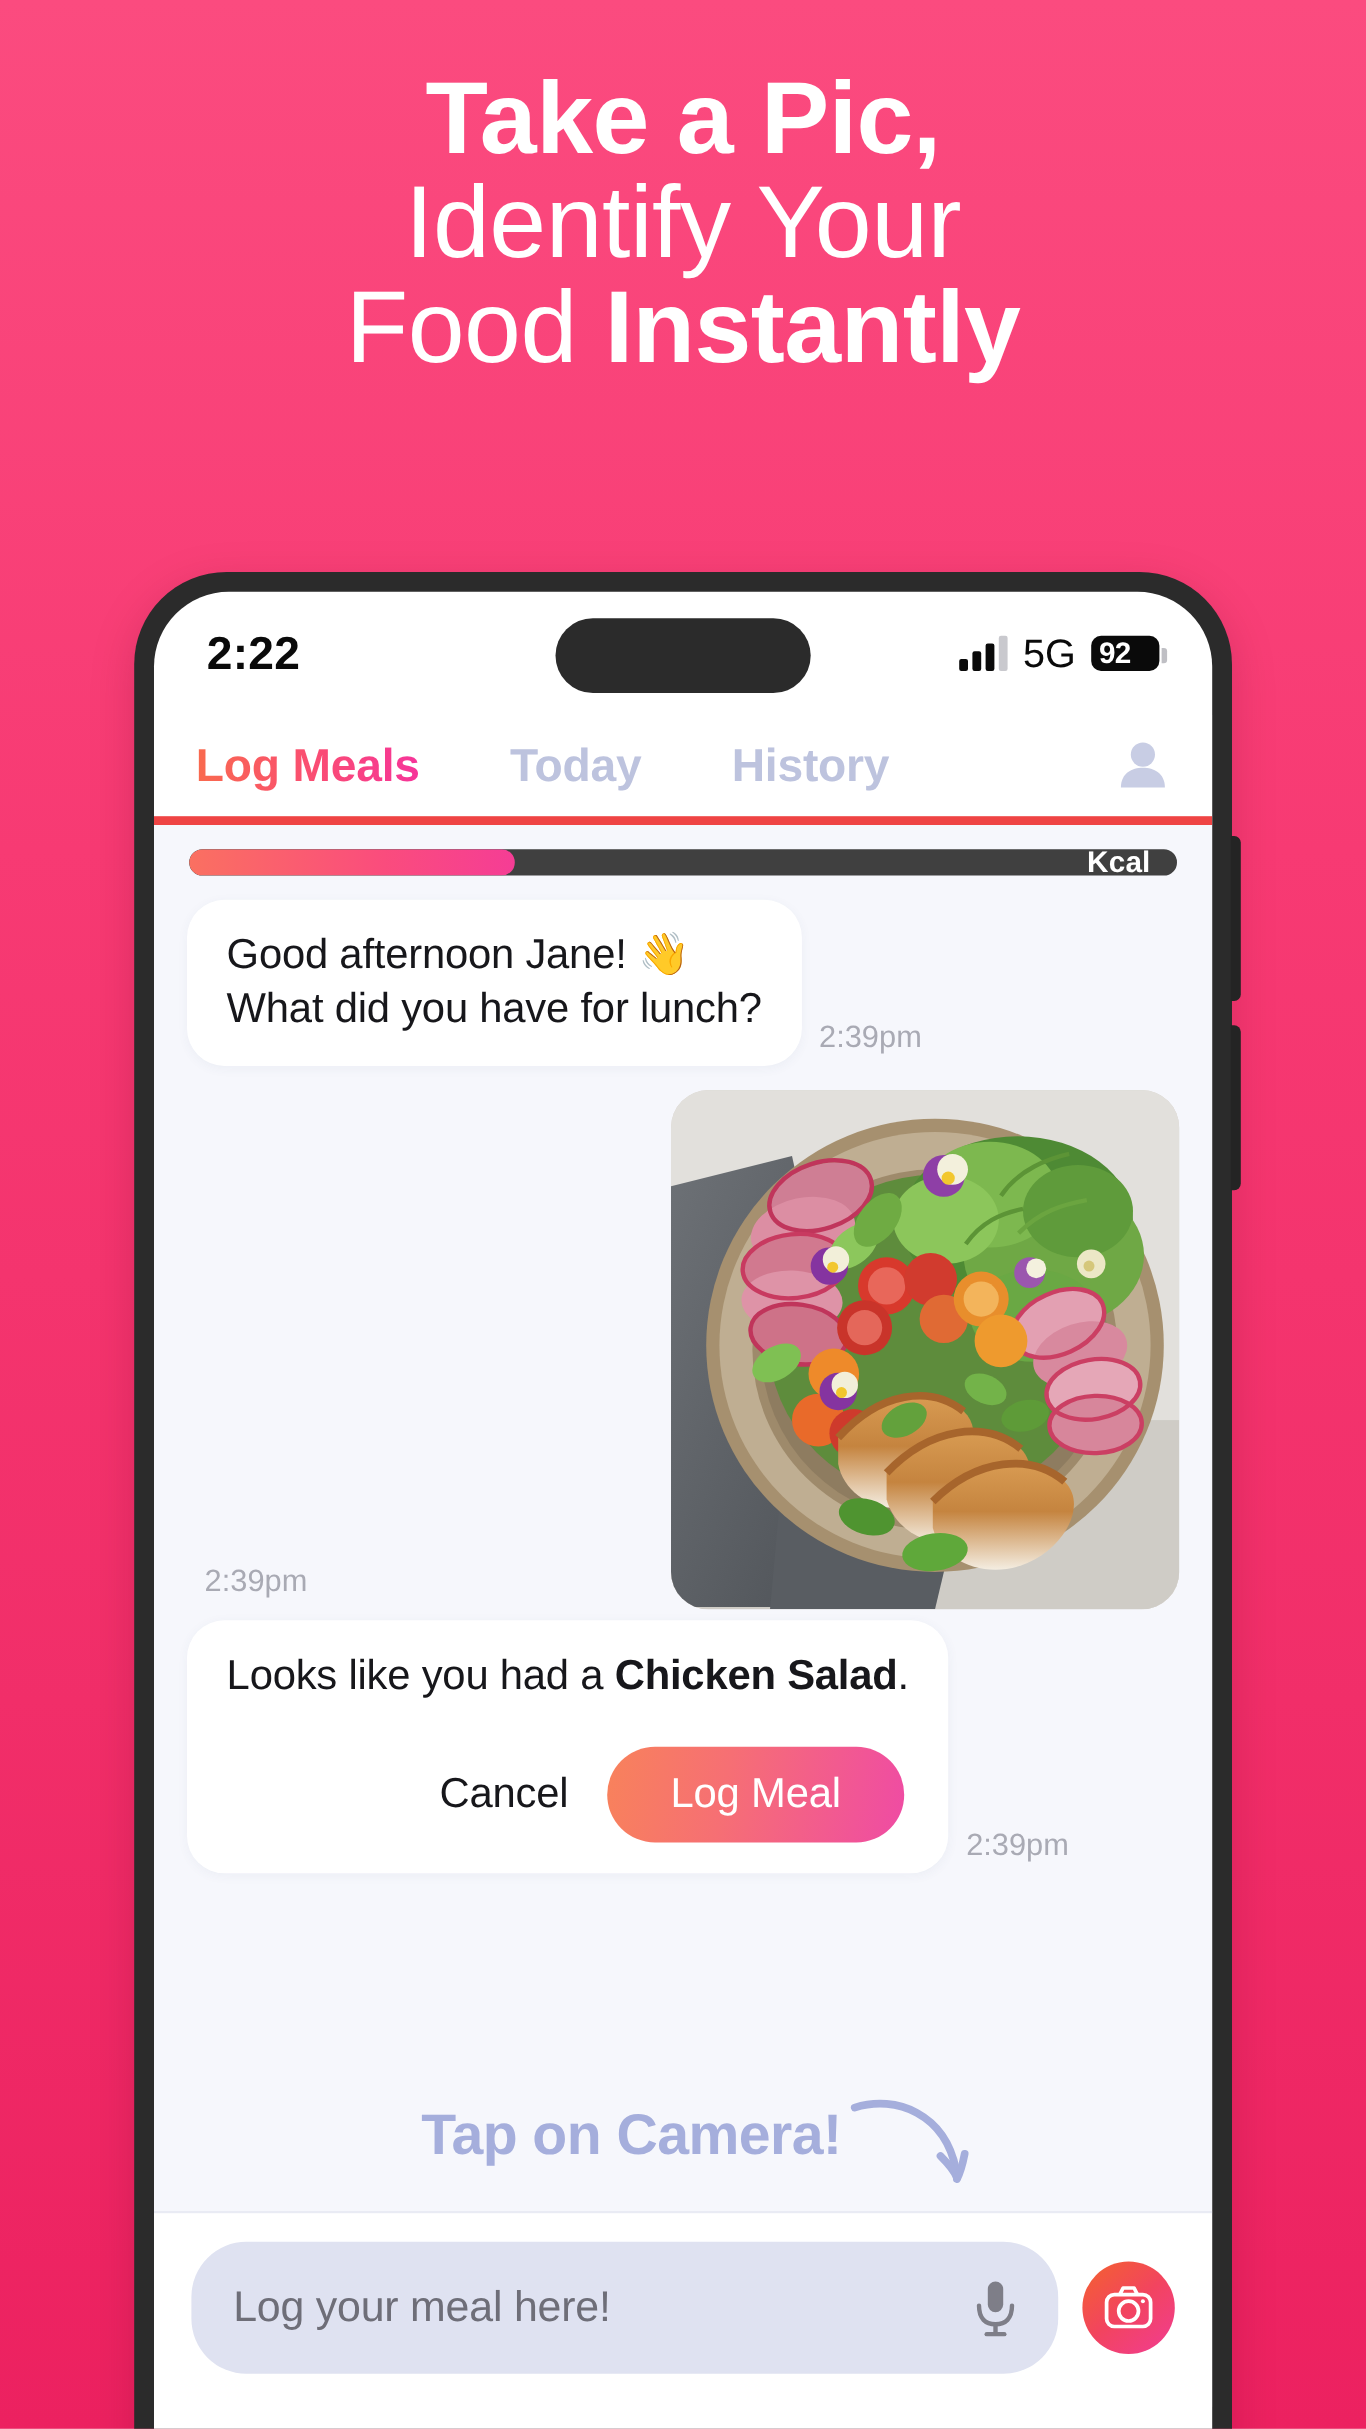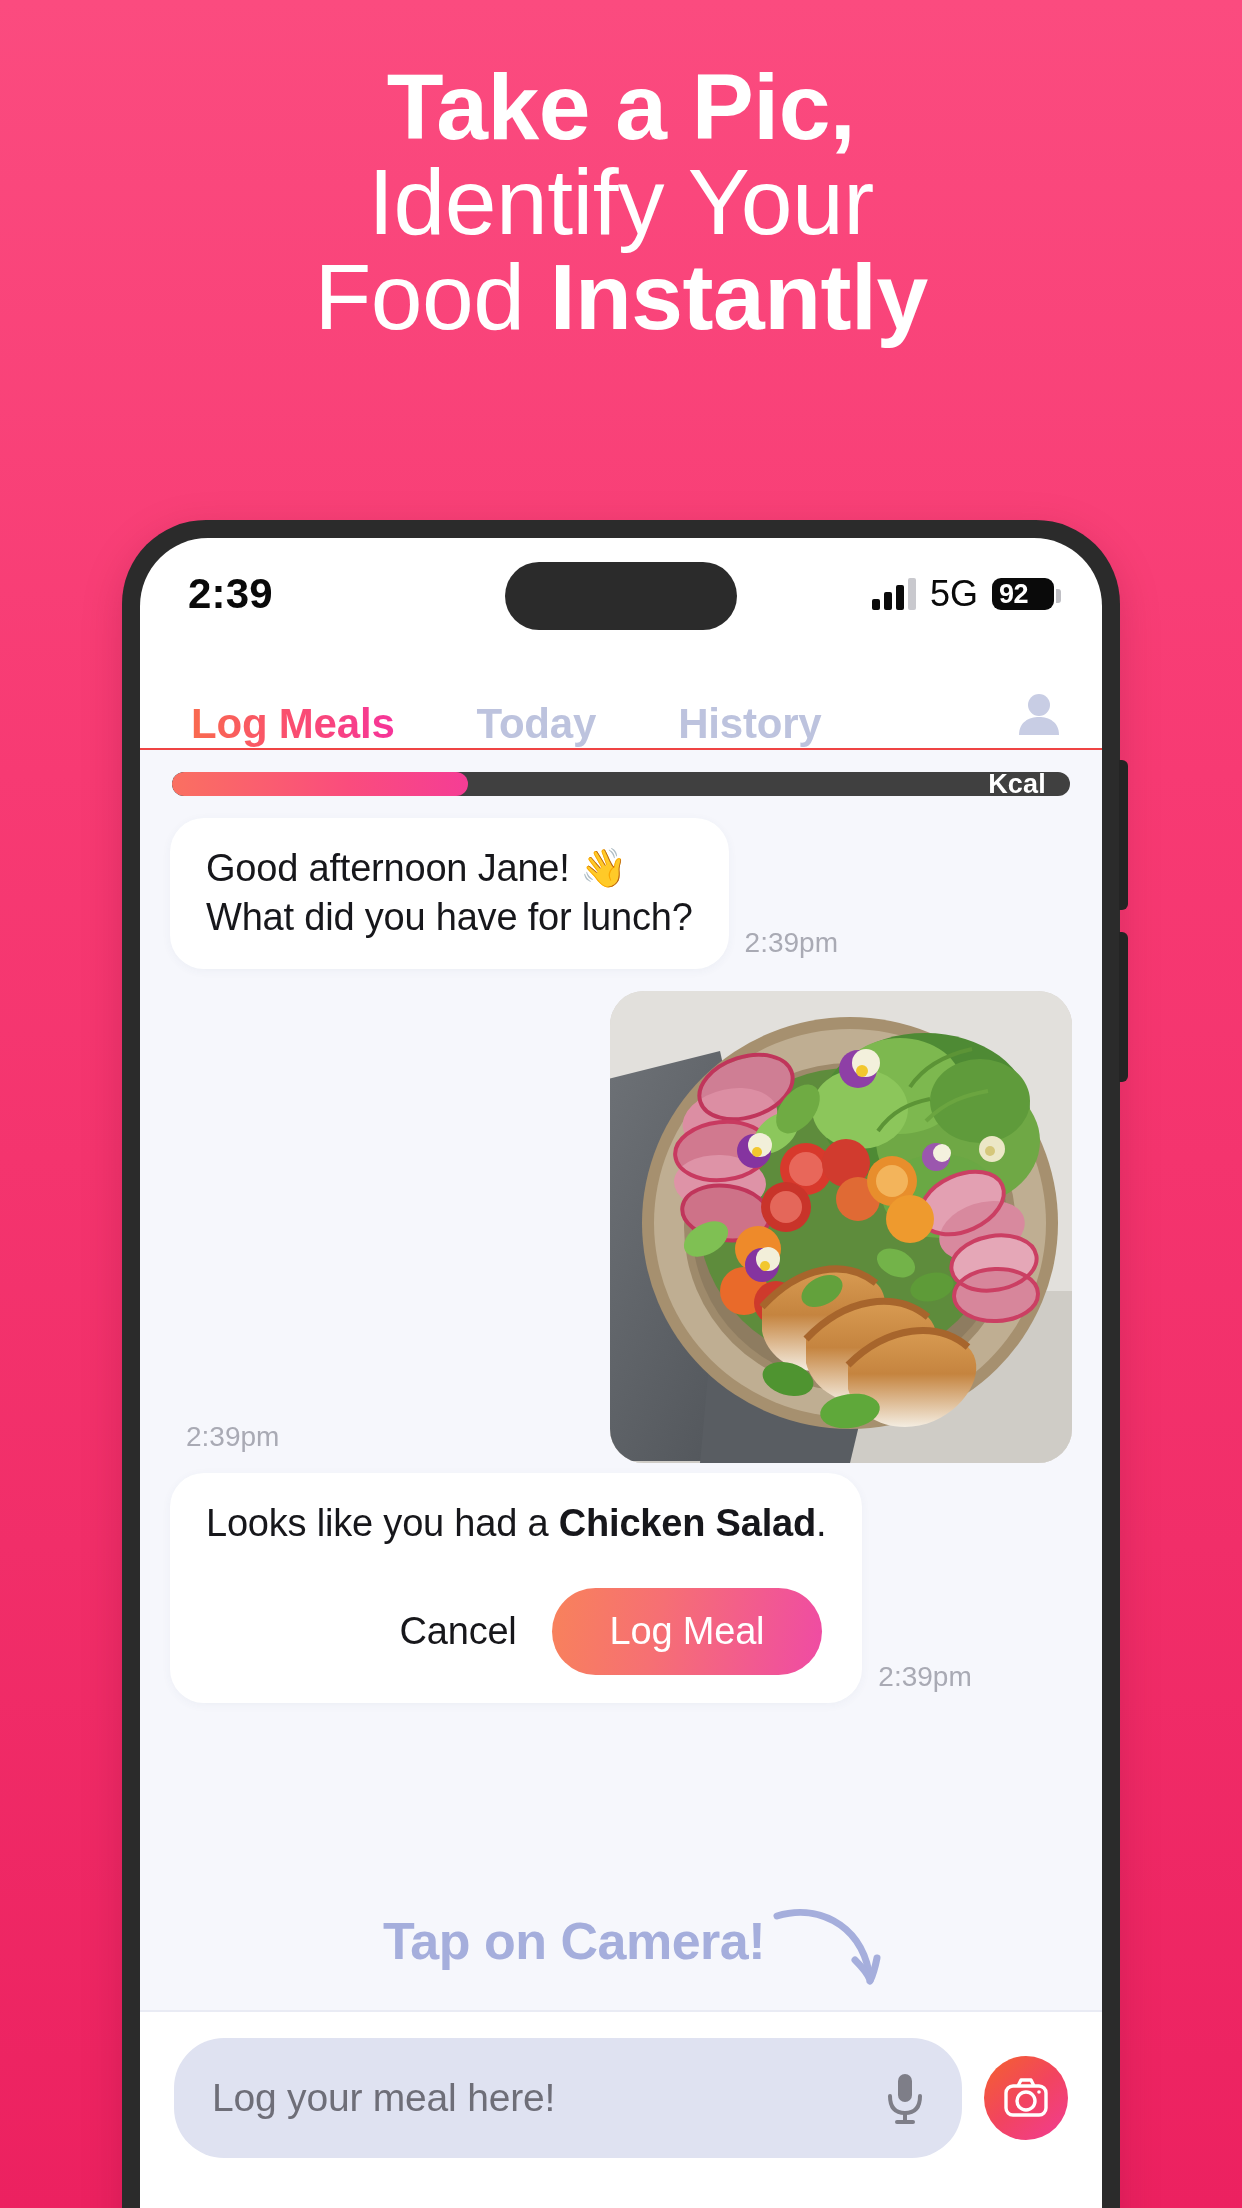--- a/index.html
+++ b/index.html
@@ -118,25 +118,25 @@
   }
   .battery-tip {
     position: absolute; right: -7px; top: 11px;
     width: 5px; height: 14px;
     background: #BFBFC4; border-radius: 0 3px 3px 0;
   }
 
   
   .tab-bar {
     display: flex;
-    align-items: flex-end;
+    align-items: center;
     height: 100px;
-    padding: 0 30px 0 51px;
+    padding: 0 30px 0 38px;
     background: #FFFFFF;
-    border-bottom: 2px solid #ef4444;
+    border-bottom: 8px solid #ef4444;
   }
   .tab {
     font-size: 42px;
     font-weight: 700;
     color: #BDC3DE;
     letter-spacing: -0.2px;
     white-space: nowrap;
   }
   .tab.active {
     background: linear-gradient(90deg, #F96A4E 0%, #FA4D72 52%, #F6349A 100%);
@@ -311,21 +311,21 @@
   <span class="headline-line"><span class="hl-light">Food </span><span class="hl-bold">Instantly</span></span>
 </div>
 
 <div class="phone">
   <div class="side-btn vol-up"></div>
   <div class="side-btn vol-down"></div>
 
   <div class="phone-screen">
 
     <div class="status-bar">
-      <div class="status-time">2:39</div>
+      <div class="status-time">2:22</div>
       <div class="dynamic-island"></div>
       <div class="status-right">
         <span class="signal-bars">
             <i></i>
             <i></i>
             <i></i>
             <i></i>
           </span>
         <span class="net-label">5G</span>
         <span class="battery">

